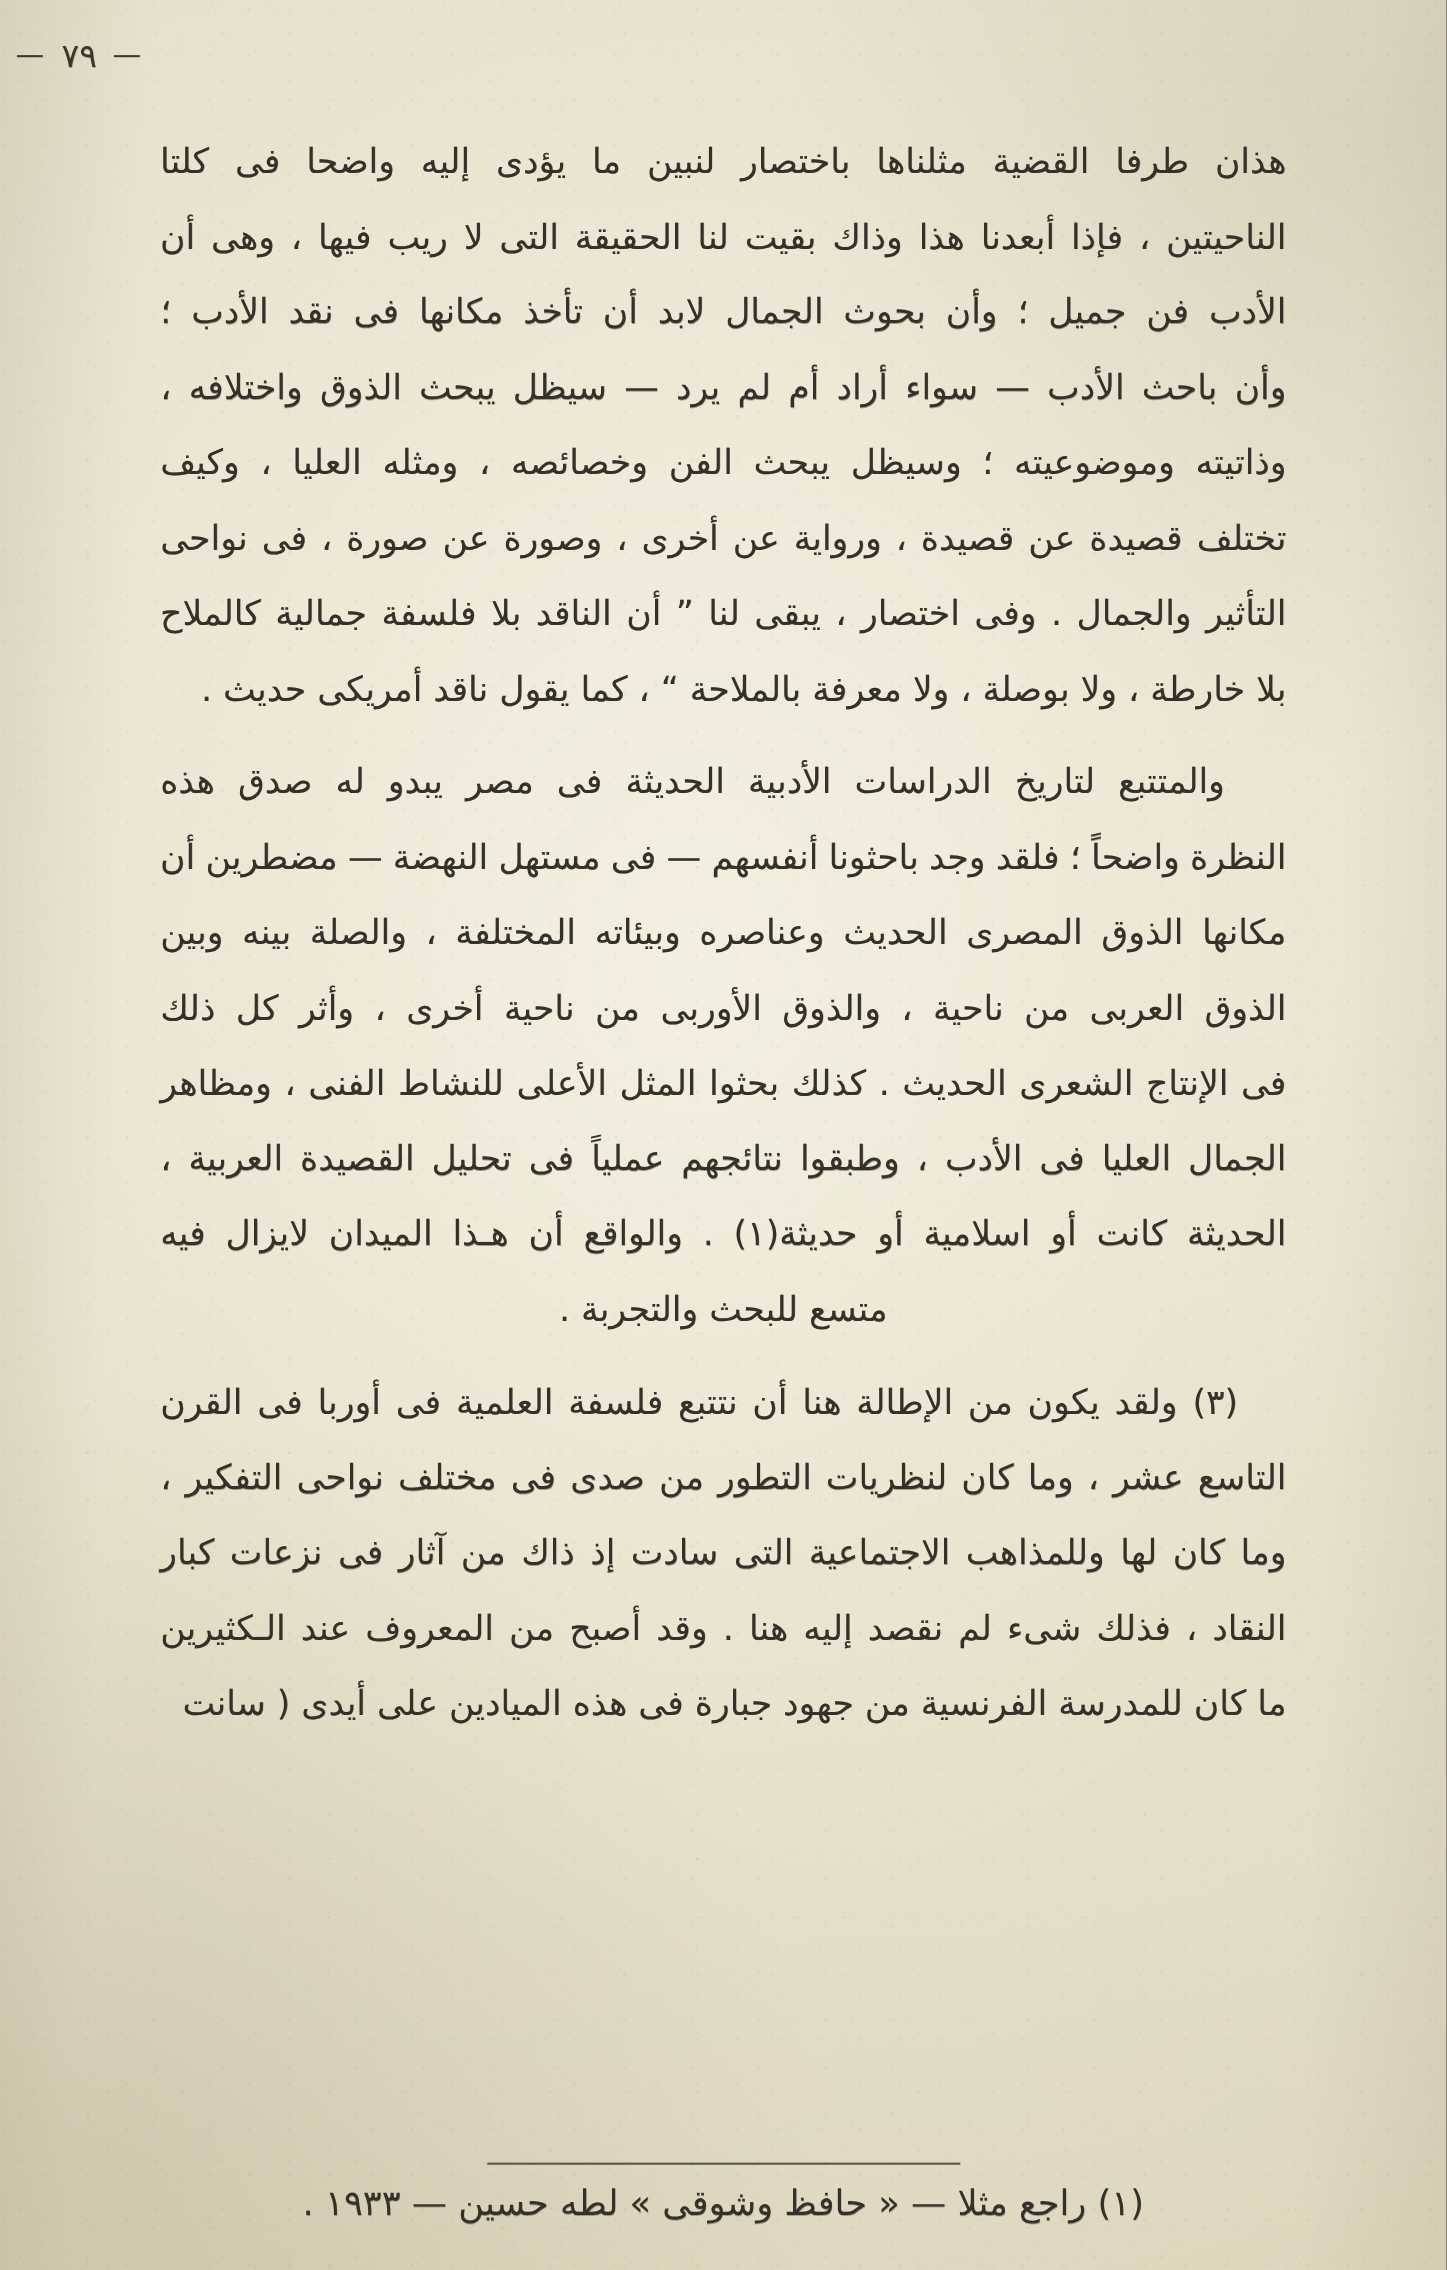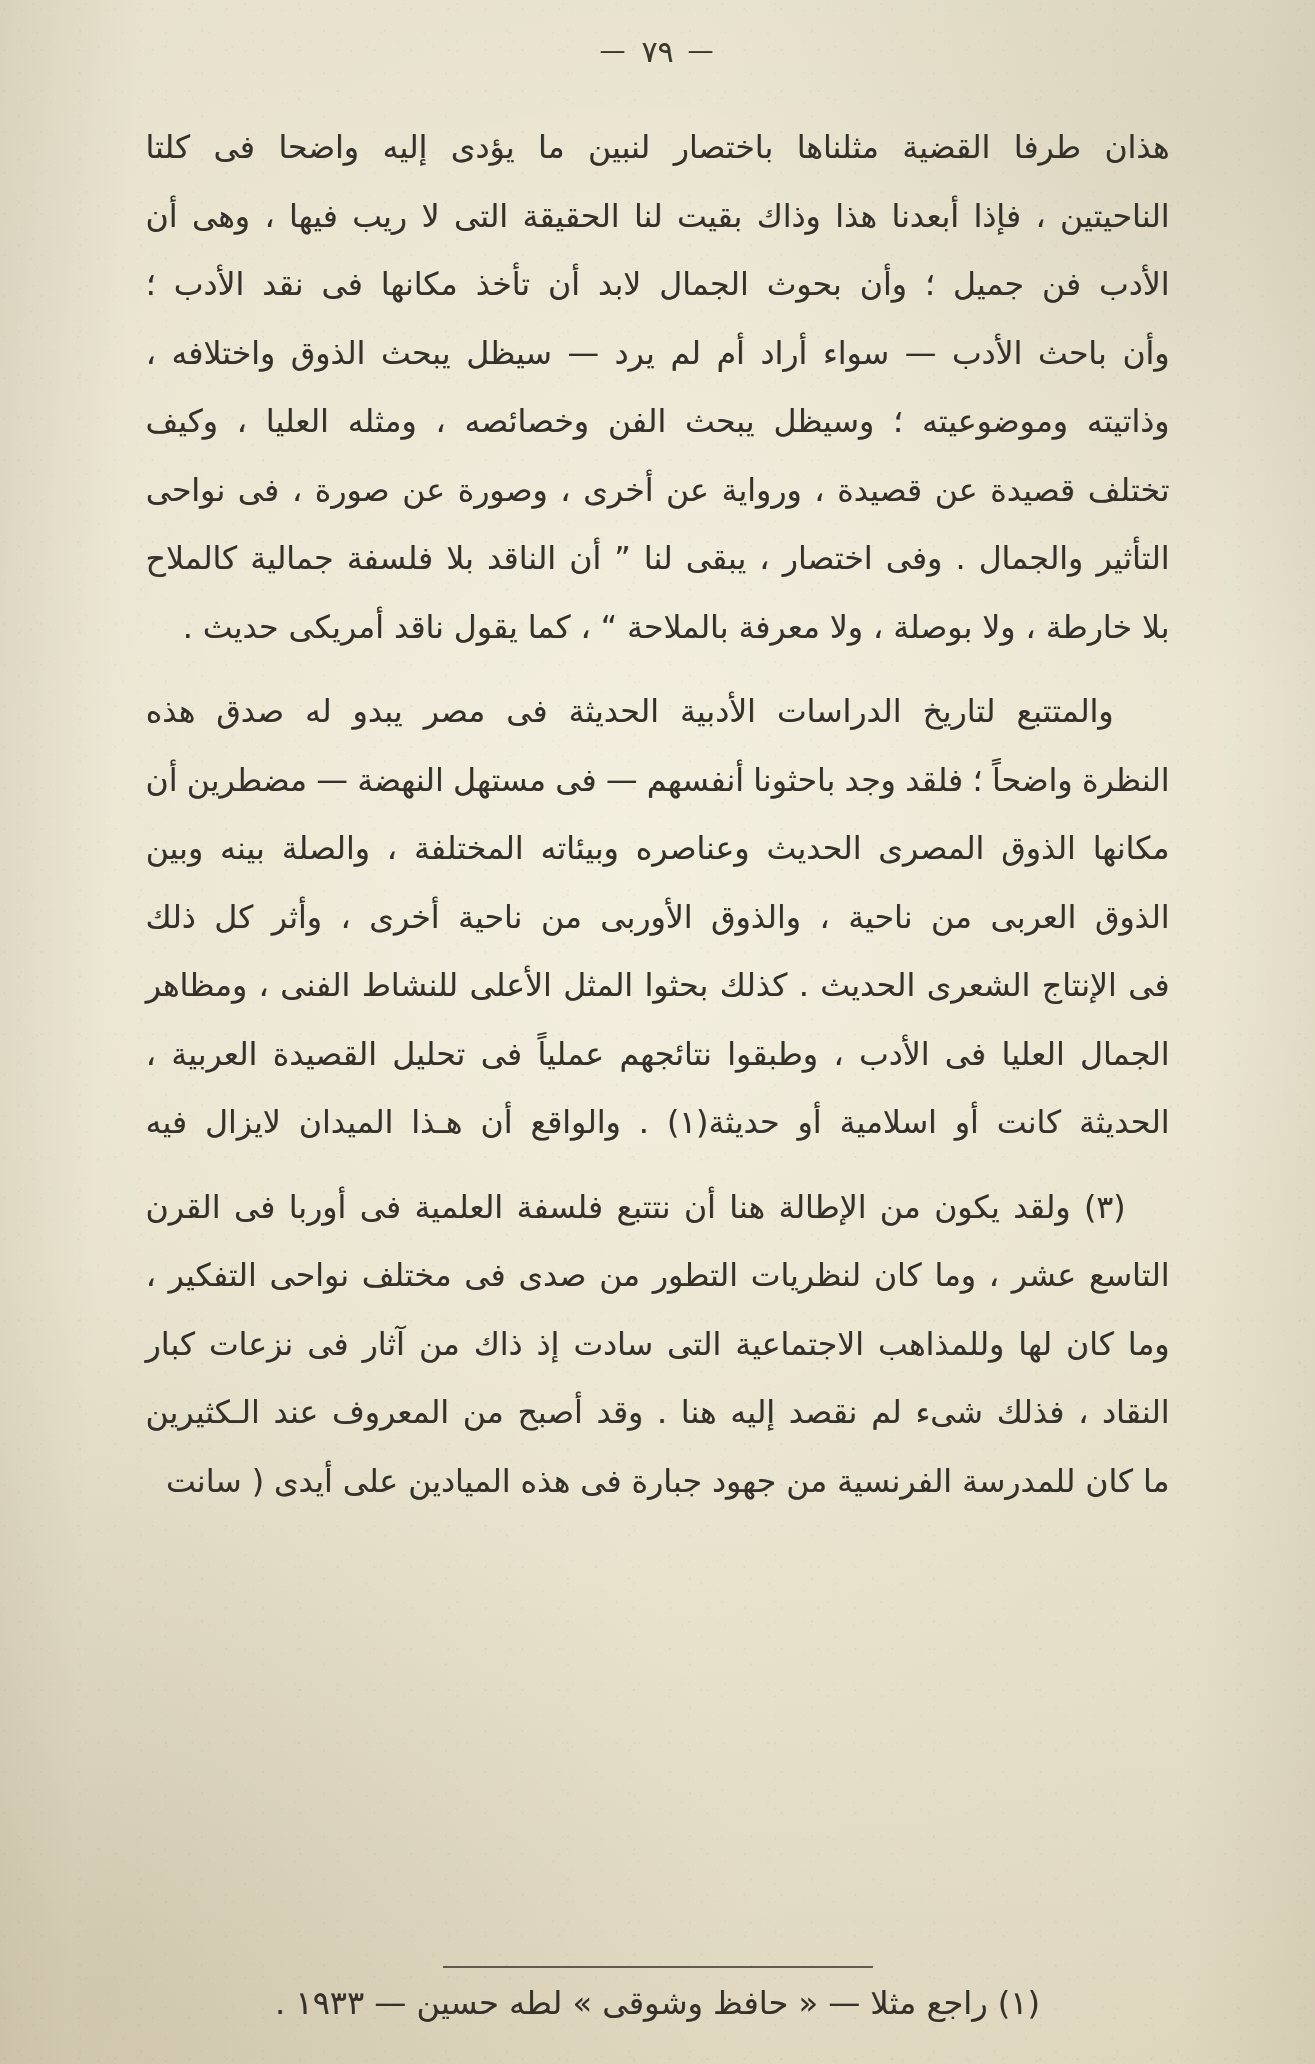--- a/index.html
+++ b/index.html
@@ -51,21 +51,21 @@
 
   .content {
     position: relative;
     z-index: 3;
     padding: 0;
     height: 100%;
   }
 
   
   .folio {
-    text-align: center;
+    text-align: left;
     margin: 0;
     padding-top: 34px;
     font-family: "DejaVu Sans", "Liberation Sans", sans-serif;
     font-size: 30px;
     color: #3c372c;
     letter-spacing: 2px;
     direction: rtl;
     text-shadow: 0.4px 0.4px 0 rgba(60,55,44,0.30);
   }
   .folio .dash {
@@ -377,20 +377,23 @@
             <span>أو</span>
             <span>حديثة(١)</span>
             <span>.</span>
             <span>والواقع</span>
             <span>أن</span>
             <span>هـذا</span>
             <span>الميدان</span>
             <span>لايزال</span>
             <span>فيه</span>
           </div>
+          <div class="line last" style="justify-content: center;">
+            <span>متسع للبحث والتجربة .</span>
+          </div>
         </div>
         <div class="para" id="p3">
           <div class="line spread" style="padding-right: 44px;">
             <span>(٣)</span>
             <span>ولقد</span>
             <span>يكون</span>
             <span>من</span>
             <span>الإطالة</span>
             <span>هنا</span>
             <span>أن</span>

